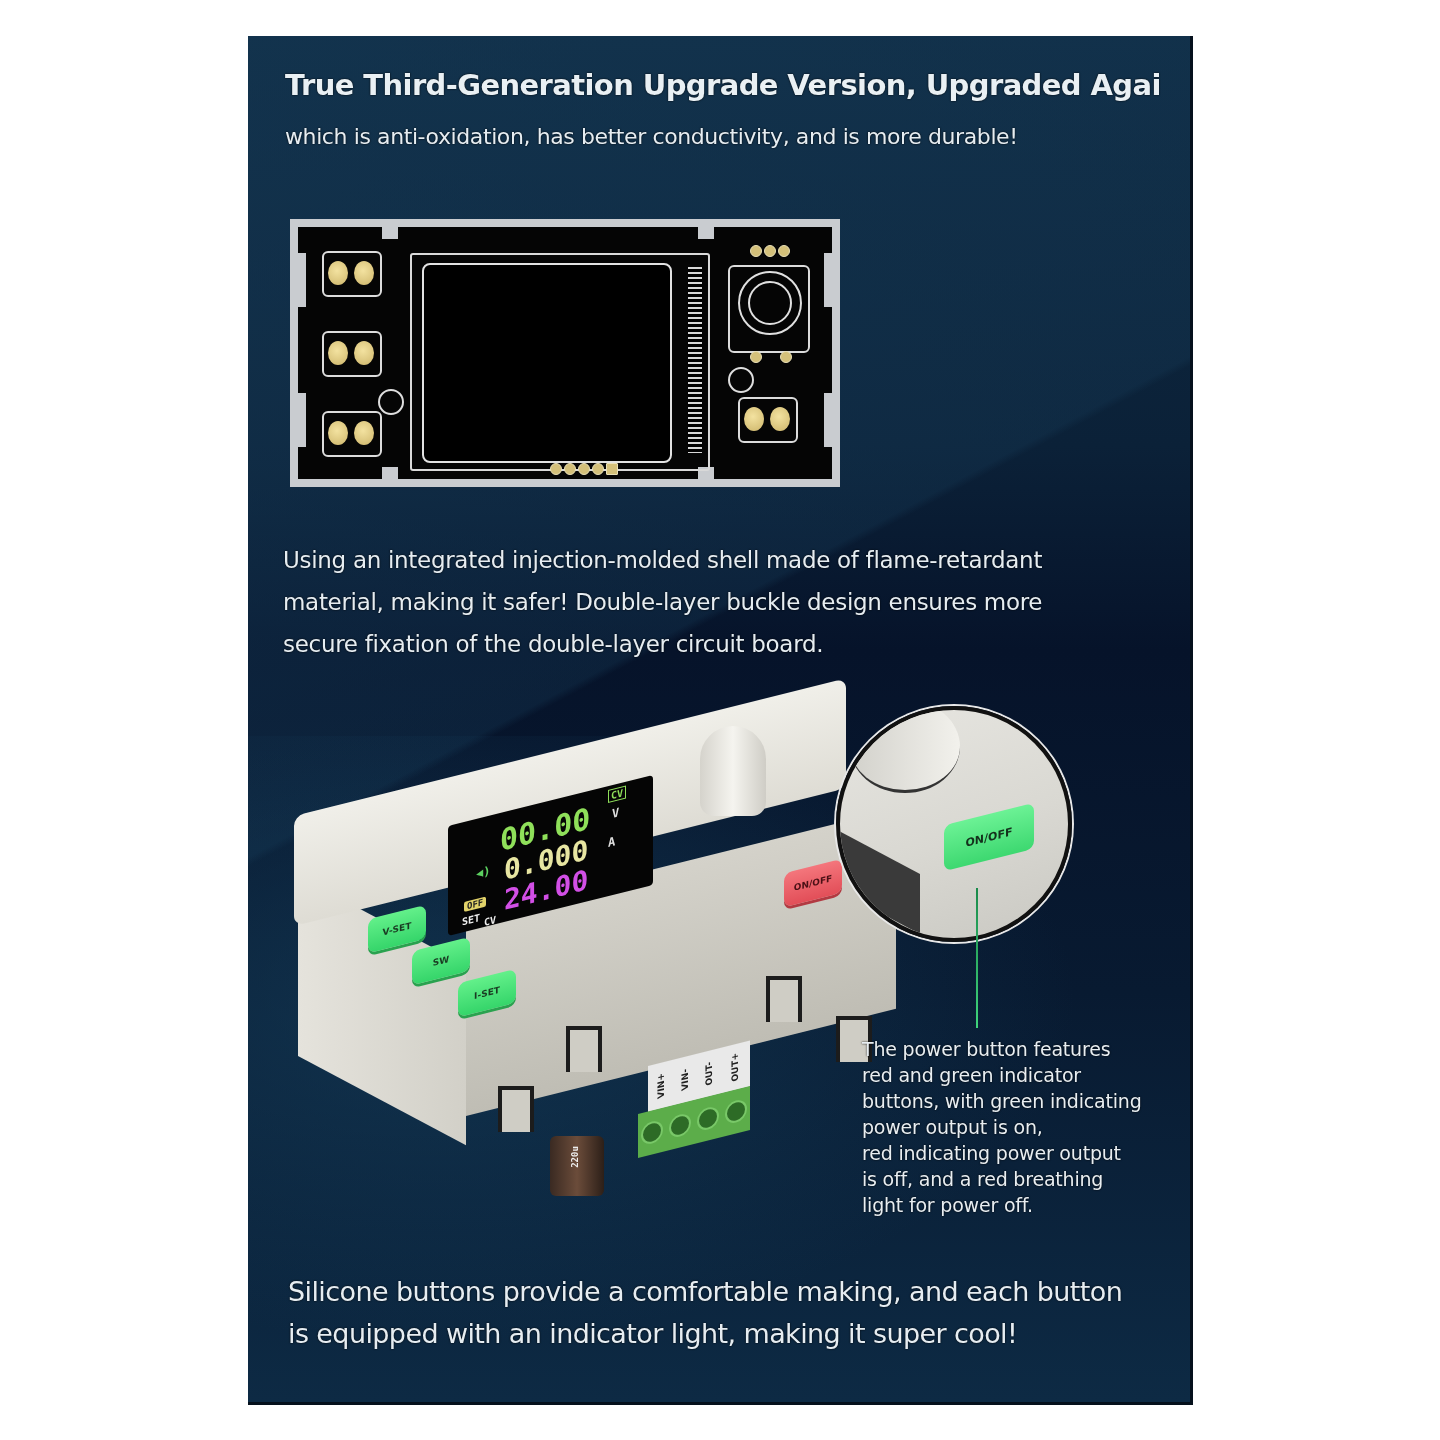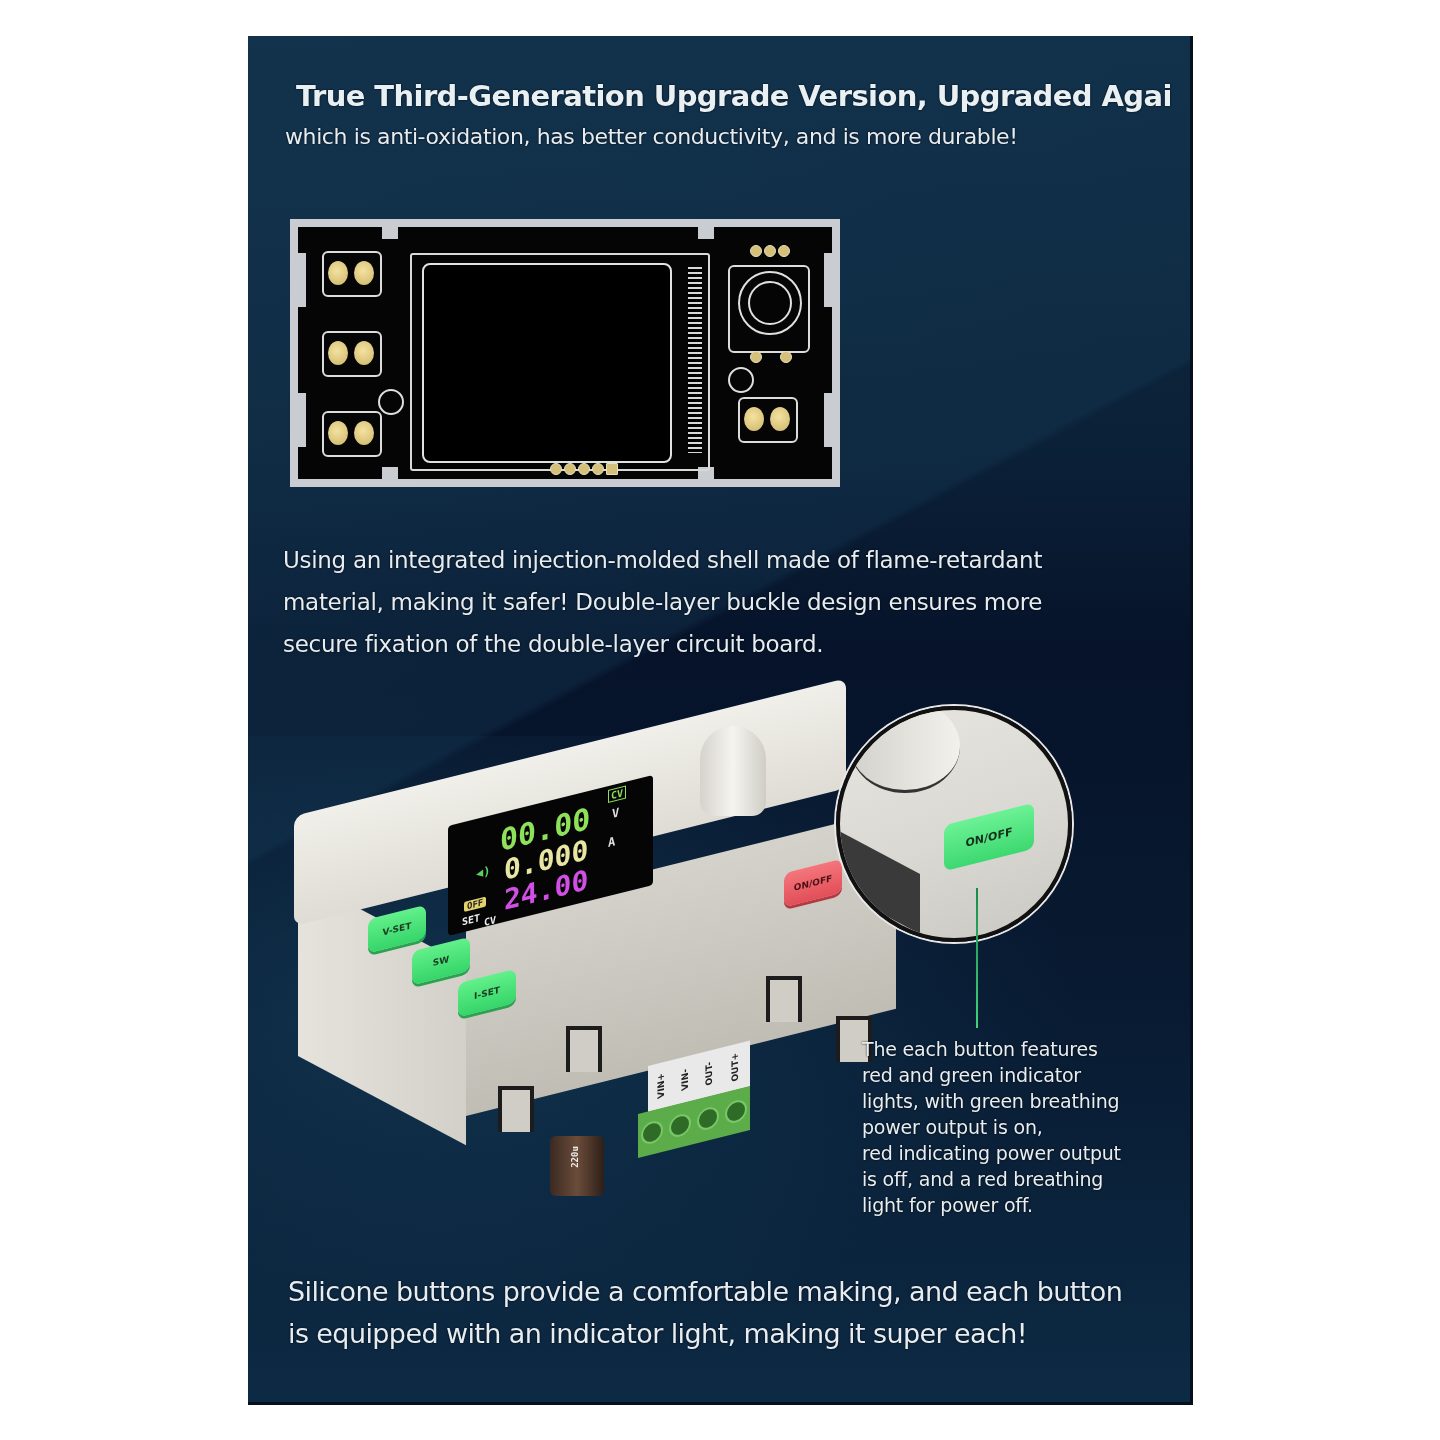--- a/index.html
+++ b/index.html
@@ -17,21 +17,21 @@
     background: linear-gradient(152deg, rgba(22,58,86,0.55) 0%, rgba(22,58,86,0.35) 44%, rgba(0,0,0,0) 44.5%);
     pointer-events: none;
   }
   .poster .floor {
     position: absolute; left: 0; top: 700px; width: 100%; height: 666px;
     background: radial-gradient(ellipse at 20% 40%, rgba(24,70,100,0.55) 0%, rgba(10,30,55,0.0) 60%);
     pointer-events: none;
   }
 
   .headline {
-    position: absolute; left: 37px; top: 32px; margin: 11px;
+    position: absolute; left: 37px; top: 32px; margin: 0;
     font-family: "DejaVu Sans", sans-serif; font-weight: bold;
     font-size: 29px; color: #e9f0f4; letter-spacing: -0.6px;
     text-shadow: 0 0 2px #000;
     white-space: nowrap;
   }
   .sub {
     position: absolute; left: 37px; top: 86px;
     font-family: "DejaVu Sans", sans-serif; font-size: 22px; line-height: 30px;
     color: #e6edf2; letter-spacing: -0.4px;
     text-shadow: 0 0 2px #000;
@@ -294,26 +294,26 @@
   </div>
 
   <div class="magnifier">
     <div class="mag-knob"></div>
     <div class="mag-dark"></div>
     <div class="mag-btn">ON/OFF</div>
   </div>
   <div class="leader"></div>
 
   <div class="callout">
-    <div>The each button features</div>
+    <div>The power button features</div>
     <div>red and green indicator</div>
-    <div>lights, with green breathing</div>
+    <div>buttons, with green indicating</div>
     <div>power output is on,</div>
     <div>red indicating power output</div>
     <div>is off, and a red breathing</div>
     <div>light for power off.</div>
   </div>
 
   <div class="footer">
     <div>Silicone buttons provide a comfortable making, and each button</div>
-    <div> is equipped with an indicator light, making it super each!</div>
+    <div> is equipped with an indicator light, making it super cool!</div>
   </div>
 </div>
 
 </body></html>

